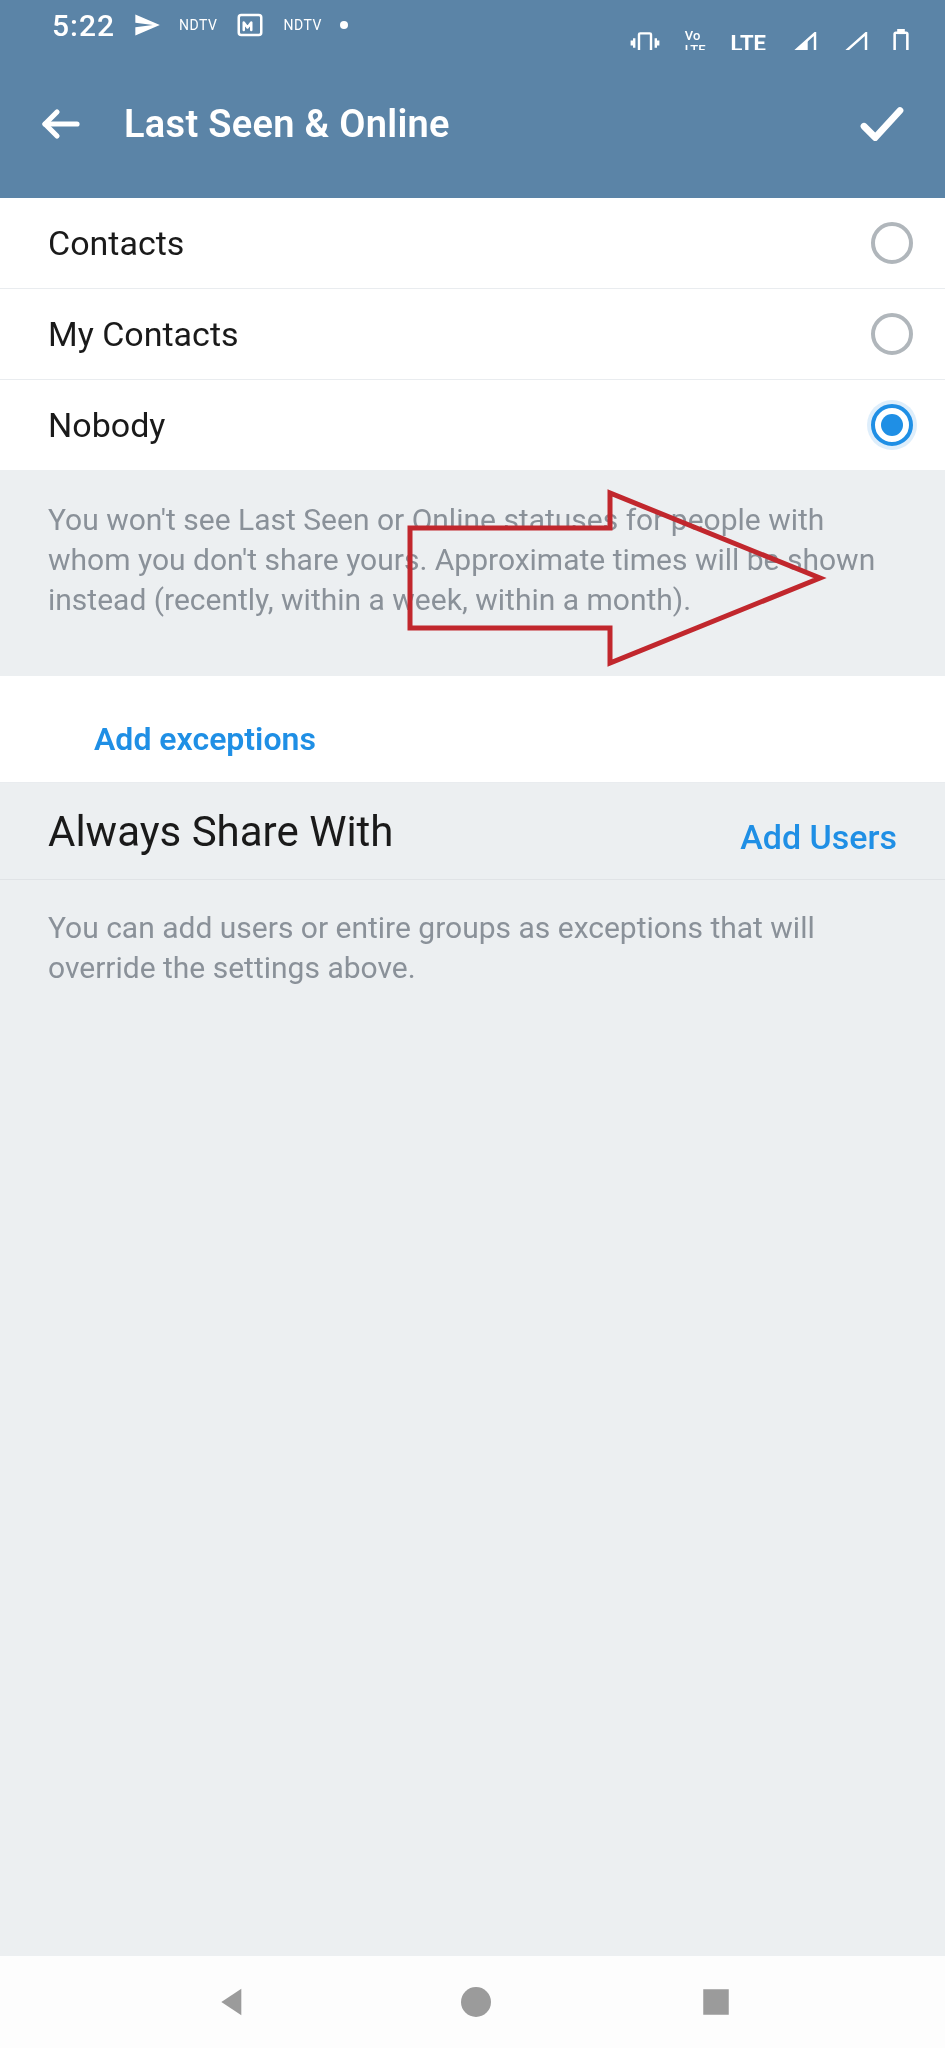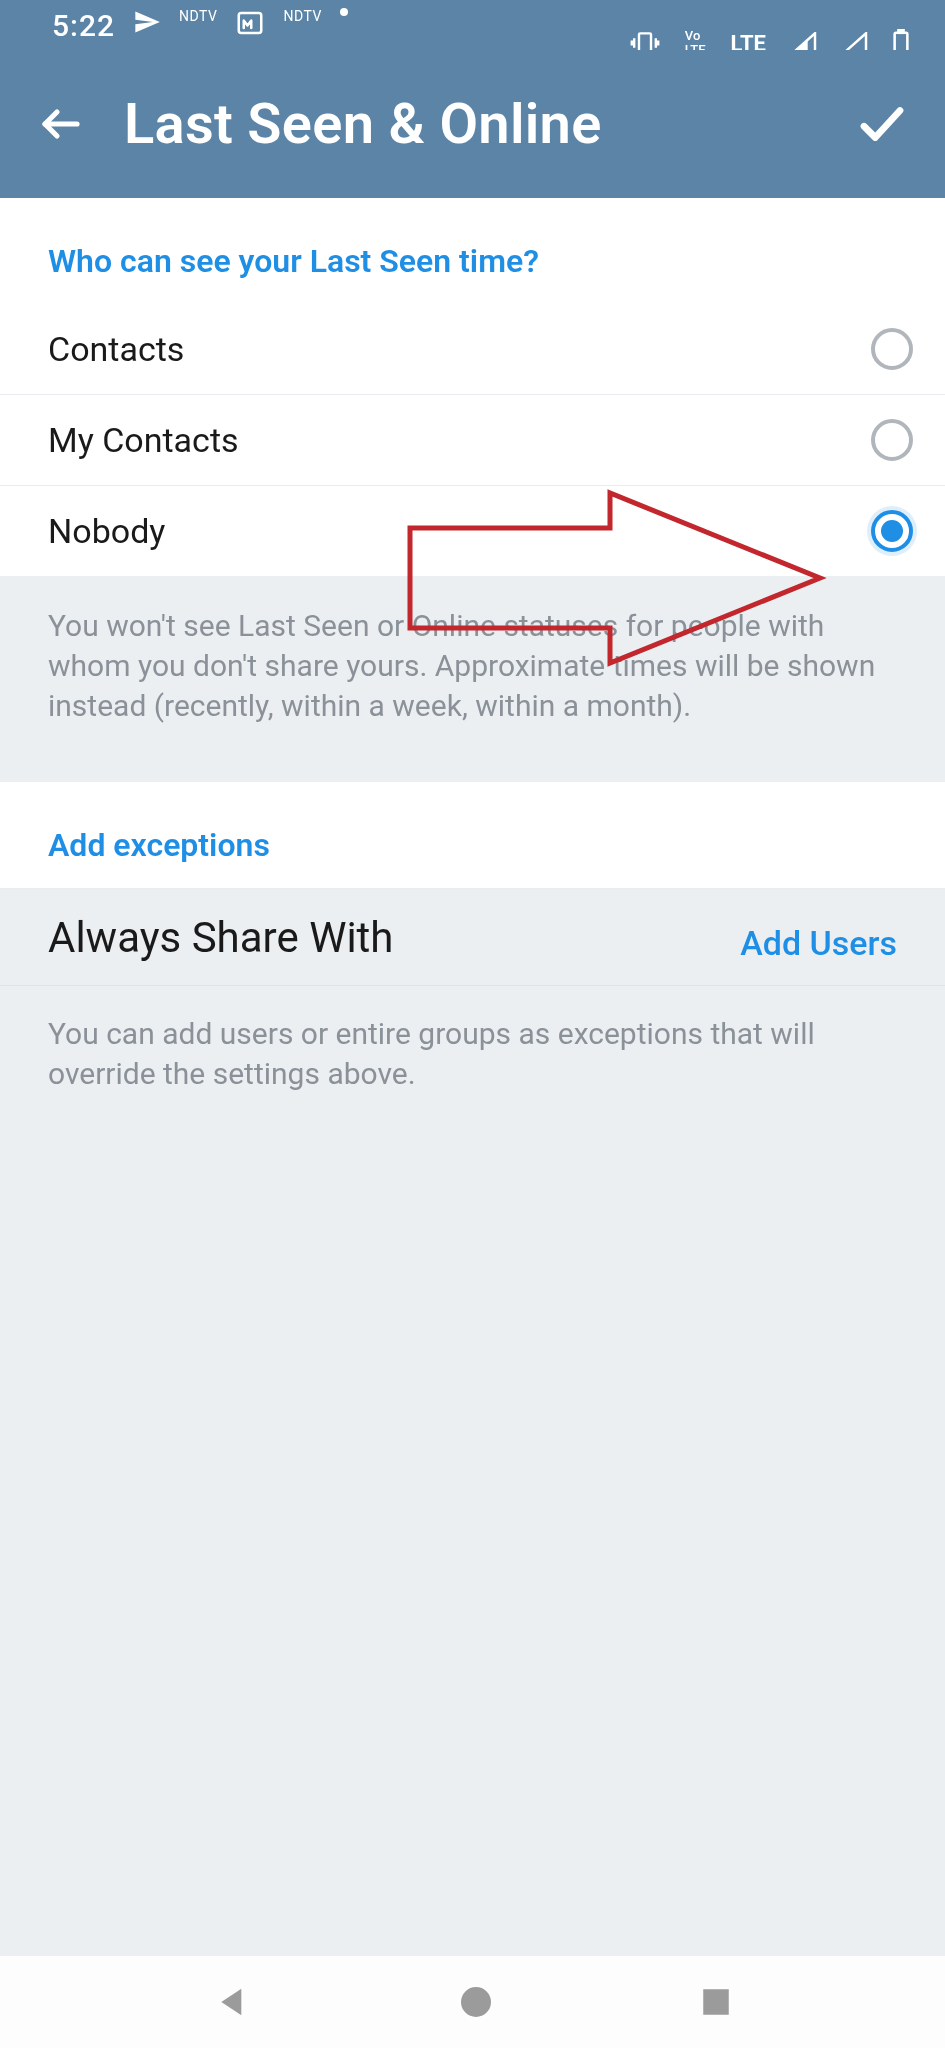--- a/index.html
+++ b/index.html
@@ -1,51 +1,51 @@
 <!DOCTYPE html>
 <html><head>
 <meta charset="utf-8">
 <style>
   * { box-sizing: border-box; margin: 0; padding: 0; }
   html, body { width: 945px; height: 2048px; font-family: -apple-system, Roboto, "Helvetica Neue", Arial, sans-serif; background: #eceff1; overflow: hidden; }
   .screen { width: 945px; height: 2048px; background: #eceff1; position: relative; }
 
   
   .status-bar { height: 50px; background: #5b84a7; display: flex; align-items: center; justify-content: space-between; padding: 0 36px 0 52px; color: #fff; font-size: 28px; font-weight: 500; }
-  .status-left { display: flex; gap: 18px; }
+  .status-left { display: flex; align-items: center; gap: 18px; }
   .status-left .time { font-size: 30px; letter-spacing: 1px; }
   .status-right { display: flex; align-items: center; gap: 25px; margin-top: 36px; }
   .mini-txt { font-size: 14px; font-weight: 400; letter-spacing: 0.5px; }
   .volte-box { font-size: 13px; line-height: 14px; text-align: left; }
   .lte-txt { font-size: 22px; font-weight: 700; }
   .dot { width: 8px; height: 8px; border-radius: 50%; background: #fff; display:inline-block; }
 
   
   .app-bar { height: 148px; background: #5b84a7; display: flex; align-items: center; padding: 0 28px 0 26px; color: #fff; position: relative; }
   .back-btn { width: 70px; height: 70px; display:flex; align-items:center; justify-content:center; }
-  .app-title { font-size: 56px; font-weight: 600; margin-left: 28px; letter-spacing: 0.3px; }
+  .app-title { font-size: 38px; font-weight: 600; margin-left: 28px; letter-spacing: 0.3px; }
   .confirm-btn { position: absolute; right: 28px; width: 70px; height: 70px; display:flex; align-items:center; justify-content:center; }
 
   
   .content { background: #ffffff; }
   .section-header { color: #1f8fe5; font-size: 32px; font-weight: 600; padding: 44px 48px 24px 48px; }
   .radio-row { display: flex; align-items: center; justify-content: space-between; padding: 24px 32px 24px 48px; min-height: 90px; border-bottom: 1px solid #e9ecef; background:#fff; }
   .radio-row:last-of-type { border-bottom: none; }
   .radio-label { font-size: 34px; color: #1a1a1a; }
 
   .radio-outer { width: 42px; height: 42px; border: 4px solid #b0b6bb; border-radius: 50%; position: relative; background: #fff; }
   .radio-outer.selected { border-color: #1f8fe5; }
   .radio-outer.selected::after { content: ""; position: absolute; top: 50%; left: 50%; width: 22px; height: 22px; background: #1f8fe5; border-radius: 50%; transform: translate(-50%, -50%); }
   .radio-outer.selected { box-shadow: 0 0 0 4px rgba(31,143,229,0.15); }
 
   .hint-box { background: #eceff1; padding: 30px 48px 34px 48px; color: #8a9199; font-size: 30px; line-height: 40px; }
 
   .gap { height: 22px; background: #eceff1; }
 
-  .section2 { background: #fff; }
+  .section2 { background: #fff; padding-left: 46px; }
   .except-row { display: flex; align-items: center; justify-content: space-between; padding: 22px 48px; border-top: 1px solid #e9ecef; background:#eceff1; }
   .except-label { font-size: 42px; color: #1a1a1a; }
   .add-users { font-size: 34px; color: #1f8fe5; font-weight: 500; margin-top: 12px; }
 
   .hint-box2 { background: #eceff1; padding: 28px 48px 34px 48px; color: #8a9199; font-size: 30px; line-height: 40px; border-top: 1px solid #e0e3e6; }
 
   
   .arrow-overlay { position: absolute; top: 488px; left: 400px; pointer-events: none; }
 
   
@@ -118,21 +118,20 @@
     </div>
     <div class="app-title">Last Seen &amp; Online</div>
     <div class="confirm-btn">
       <svg width="54" height="54" viewBox="0 0 24 24" fill="none" stroke="#fff" stroke-width="3" stroke-linecap="round" stroke-linejoin="round">
           <path d="M4 13l5 5L20 6"></path>
         </svg>
     </div>
   </div>
 
   <div class="content">
-    <div class="section-header">Who can see your Last Seen time?</div>
 
     <div class="radio-row">
       <span class="radio-label">Contacts</span>
       <span class="radio-outer"></span>
     </div>
 
     <div class="radio-row">
       <span class="radio-label">My Contacts</span>
       <span class="radio-outer"></span>
     </div>

